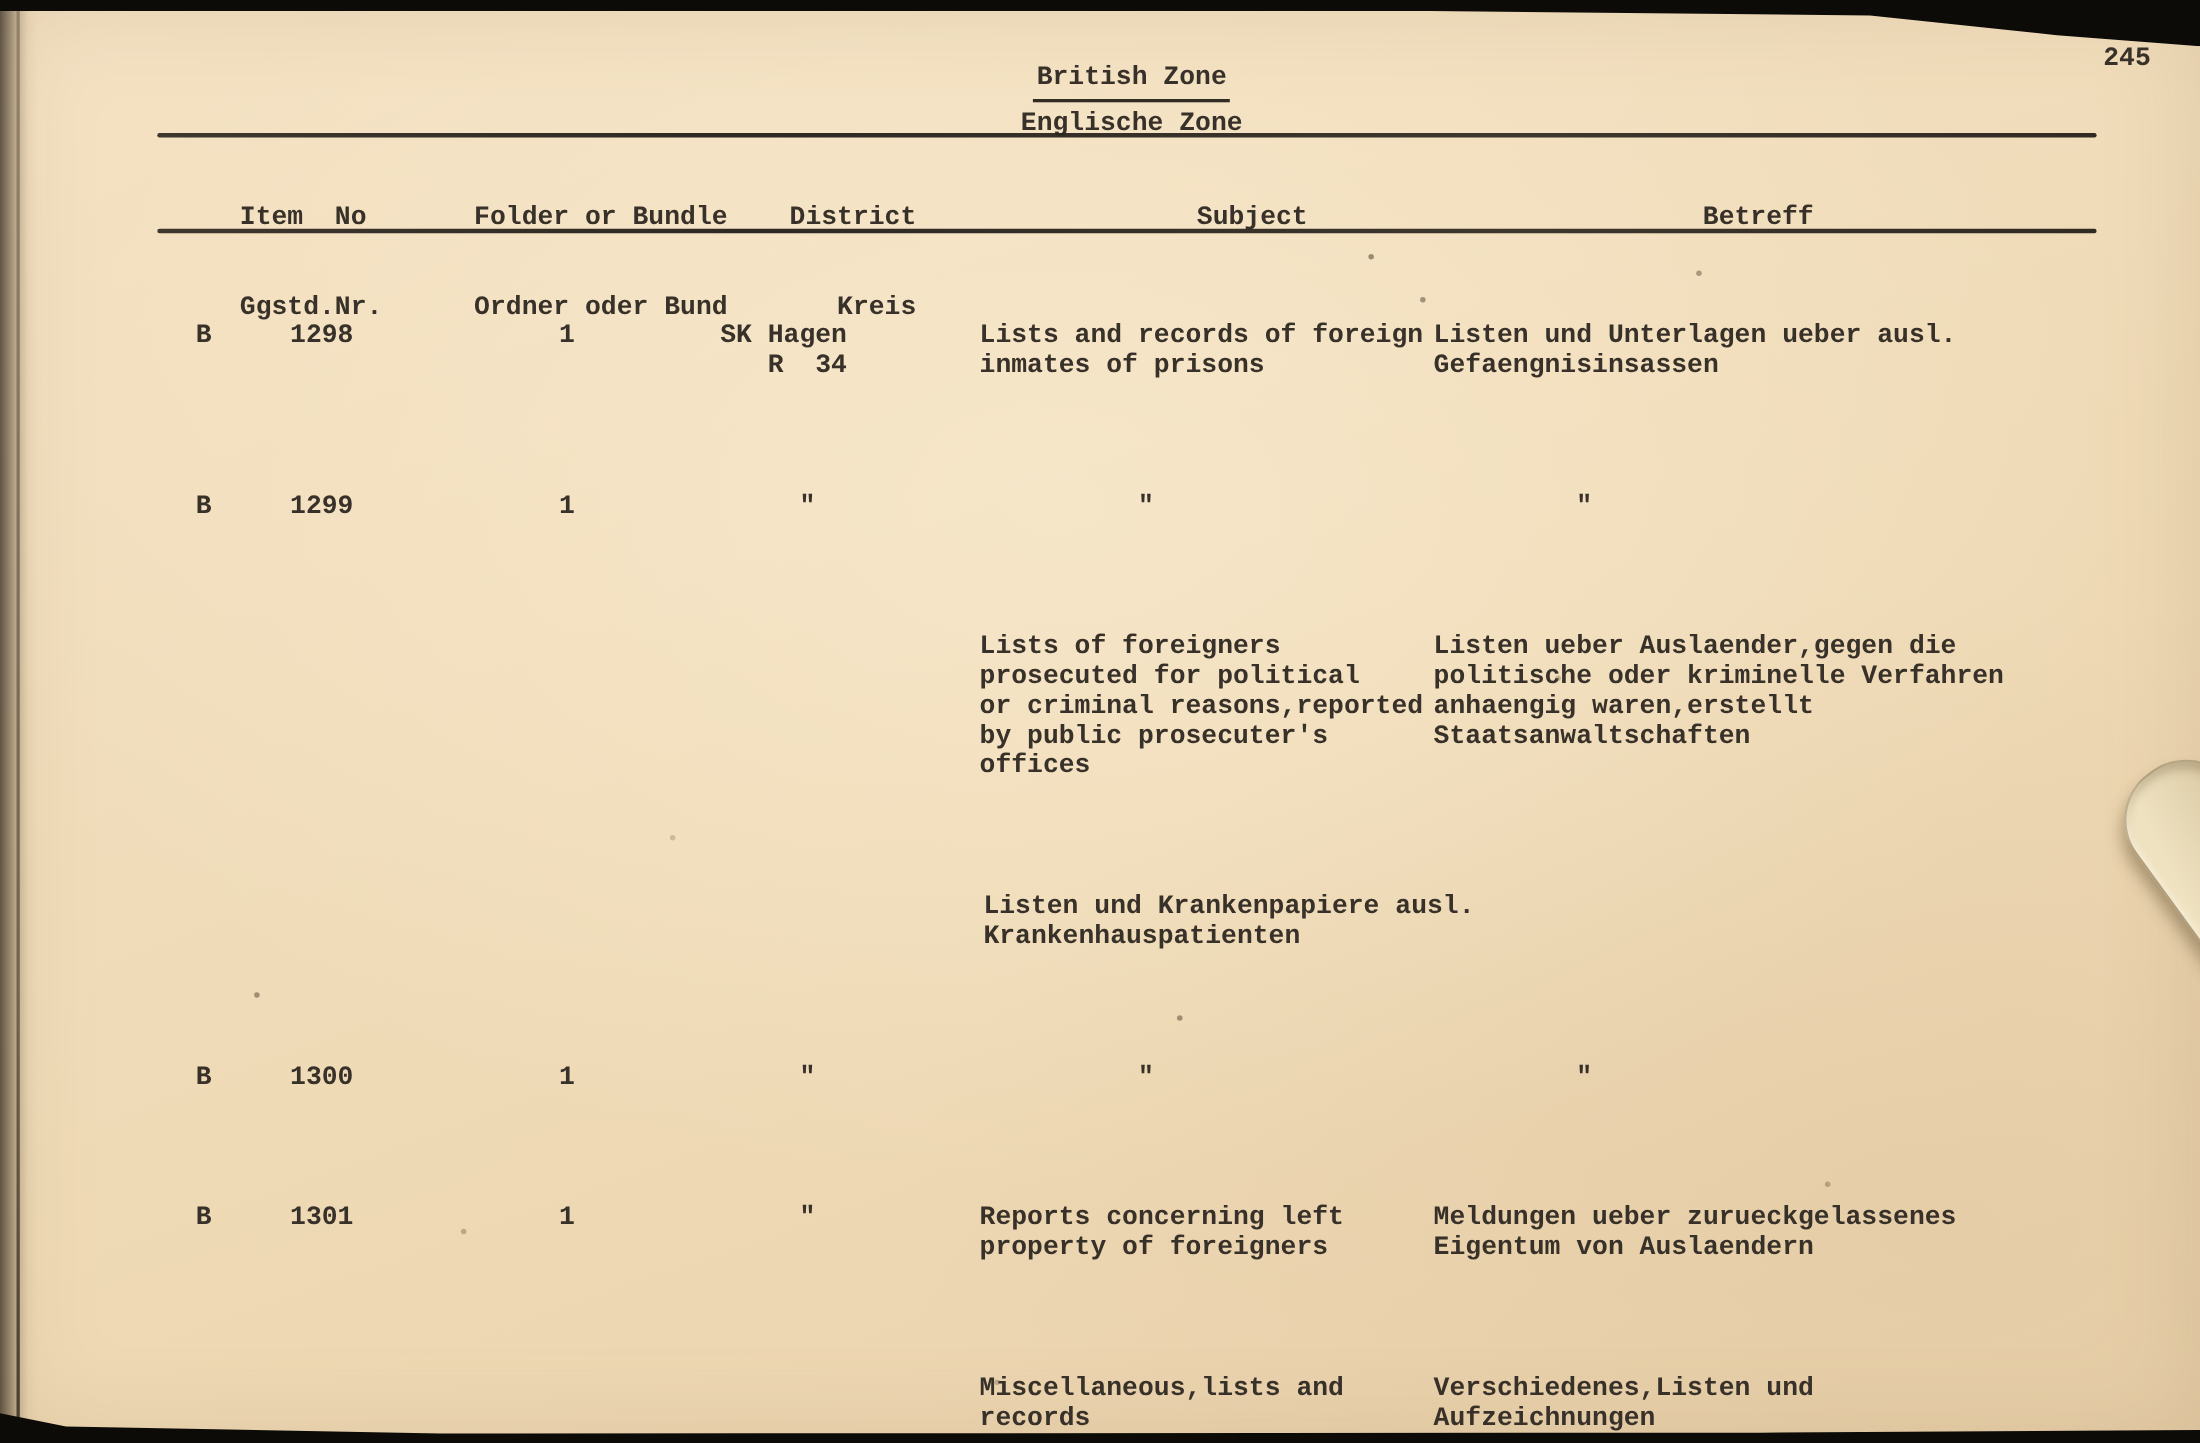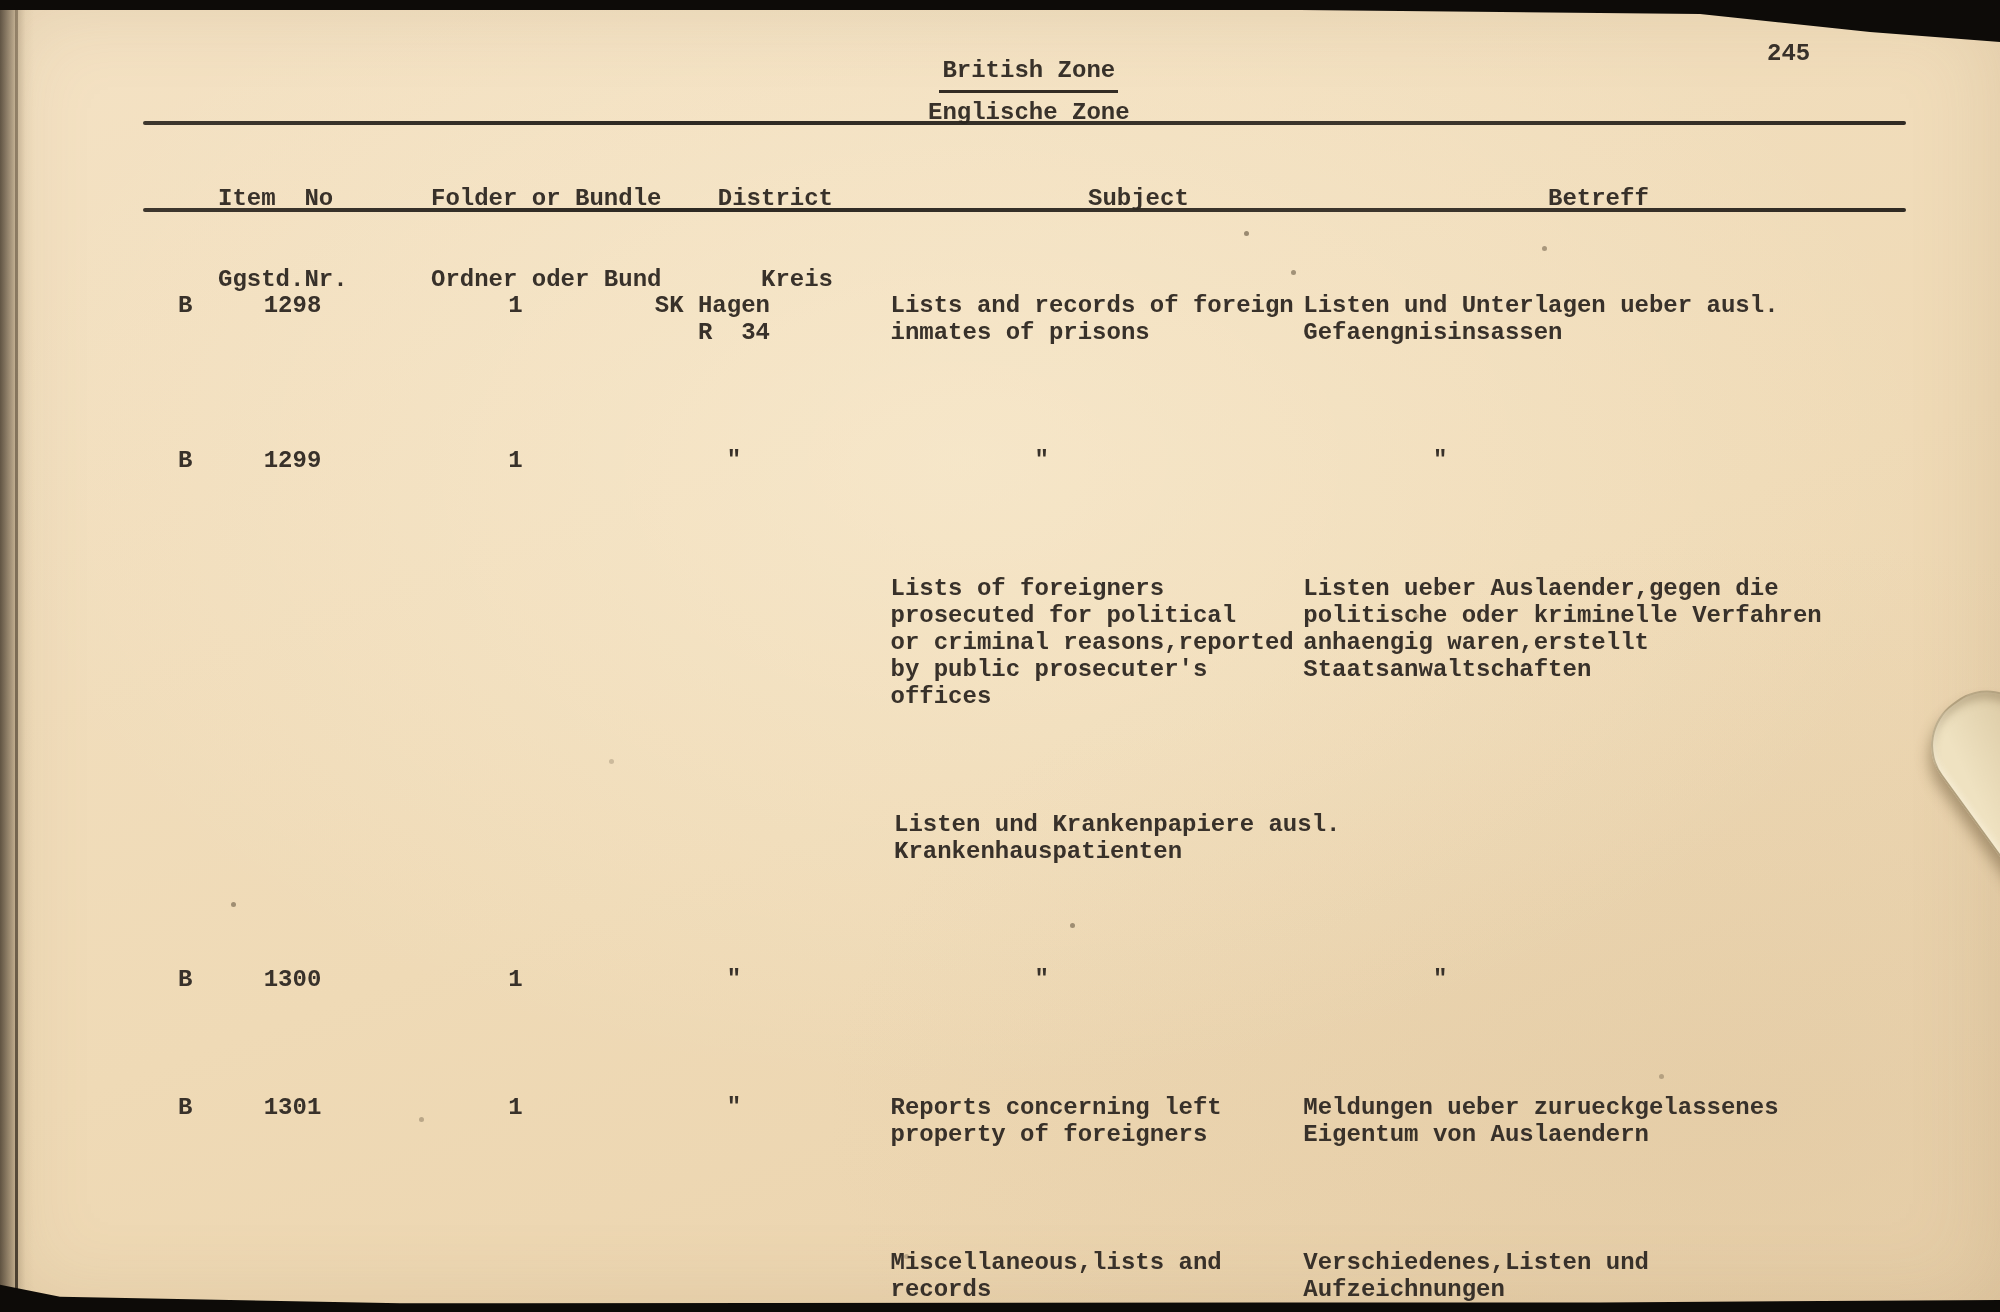--- a/index.html
+++ b/index.html
@@ -31,21 +31,21 @@
     clip-path:polygon(0 0,100% 0,100% 84%,93.5% 64%,85% 28%,65% 20%,0 20%);
   }
   .scan-edge-bottom{
     position:absolute;bottom:0;left:0;width:100%;height:40px;background:var(--scan_background,#0d0b08);
     clip-path:polygon(0 32%,3% 62%,20% 78%,80% 76%,100% 70%,100% 100%,0 100%);
   }
   .txt{font-size:24px;line-height:27px;white-space:pre;}
   .page-title-wrap{position:absolute;top:30px;left:0;width:100%;text-align:center;}
   .page-title{display:inline-block;border-bottom:3px solid #332c24;padding:0 3px 6px 3px;}
   .page-subtitle-wrap{position:absolute;top:72px;left:0;width:100%;text-align:center;}
-  .page-number{position:absolute;left:1767px;top:40px;}
+  .page-number{position:absolute;left:1912px;top:40px;}
   .rule{position:absolute;left:143px;width:1763px;height:4px;border-radius:2px;
     background:linear-gradient(90deg,#342e26,#231f1a 30%,#332d25 70%,#26211b);opacity:.95;}
   .rule-1{top:121px;}
   .rule-2{top:208px;}
   .hdr{position:absolute;left:170px;top:131px;display:flex;}
   .hdr > div{box-sizing:border-box;}
   .hc-item{width:213px;padding-left:48px;}
   .hc-folder{width:250px;margin-left:48px;}
   .hc-district{width:237px;text-align:right;padding-right:85px;}
   .hc-subject{width:415px;padding-left:170px;}

